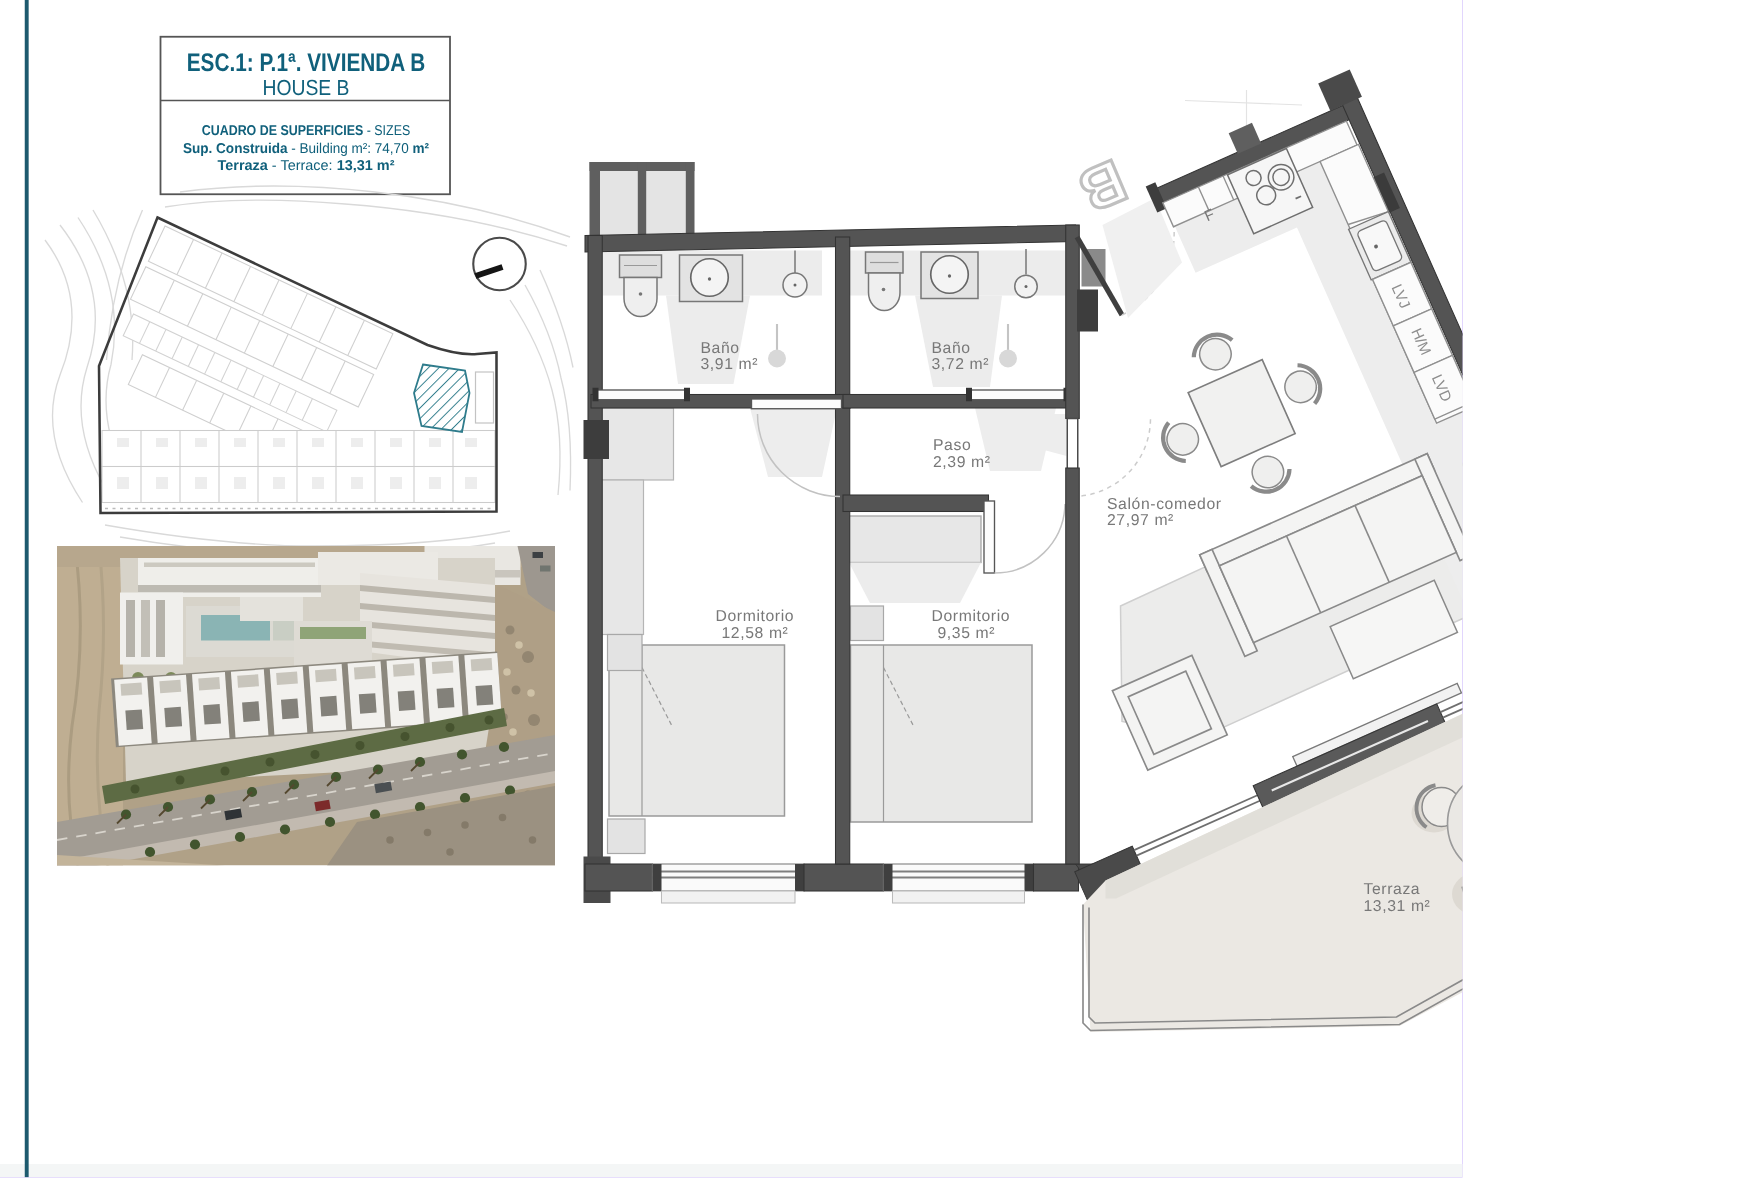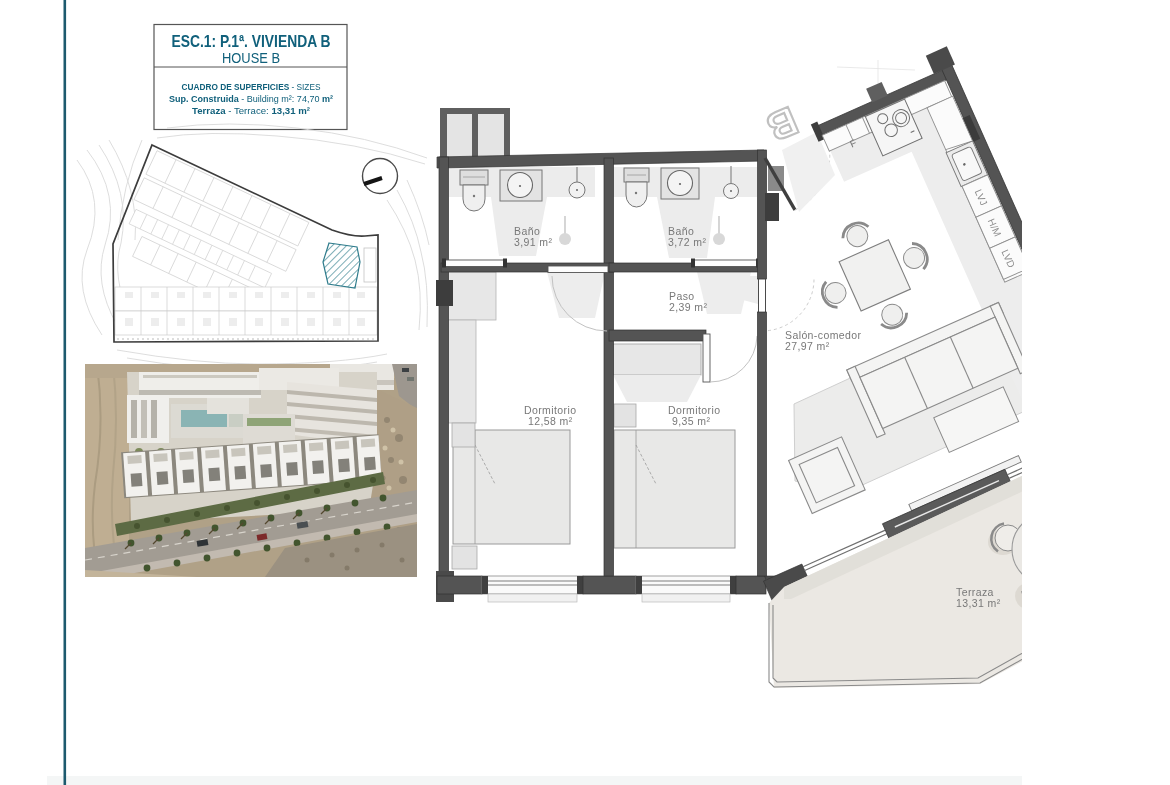--- a/index.html
+++ b/index.html
@@ -1,17 +1,17 @@
 <!DOCTYPE html>
 <html><head>
 <meta charset="utf-8">
 <style>
   html,body{margin:0;padding:0;background:#ffffff;}
   #page{position:relative;width:975px;height:785px;background:#8b5cf6;overflow:hidden;
-        font-family:"Liberation Sans",sans-serif;margin-left:47px;}
+        font-family:"Liberation Sans",sans-serif;}
   svg{position:absolute;left:0;top:0;}
   text{font-family:"Liberation Sans",sans-serif;}
 </style>
 </head>
 <body>
 <div id="page">
 <svg width="1170" height="785" viewBox="0 0 1170 785">
 
   <rect x="0" y="0" width="1170" height="785" fill="#ffffff"></rect>
 

